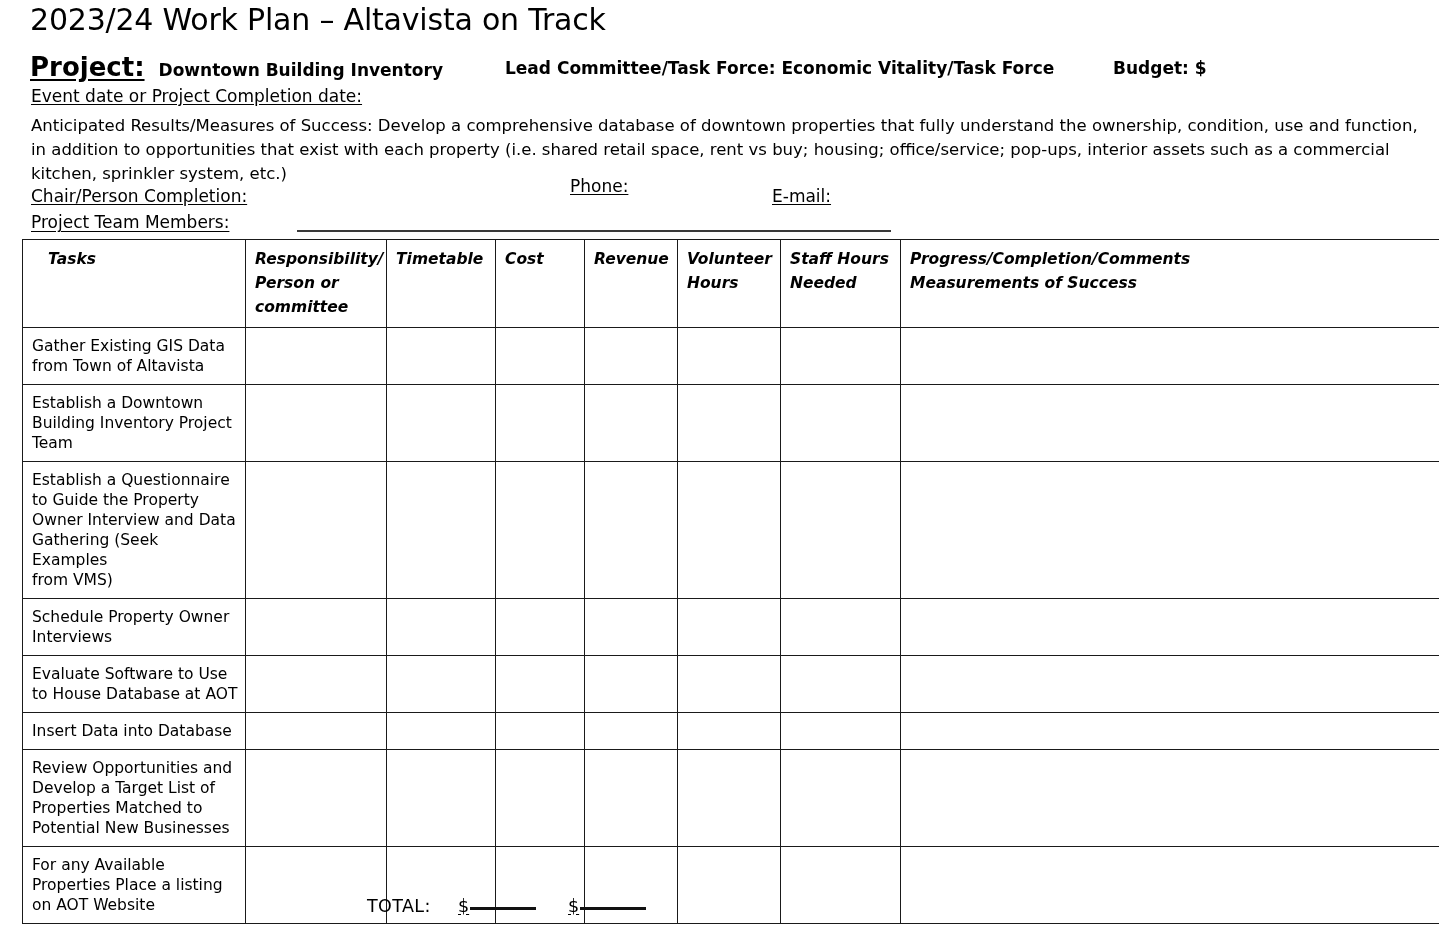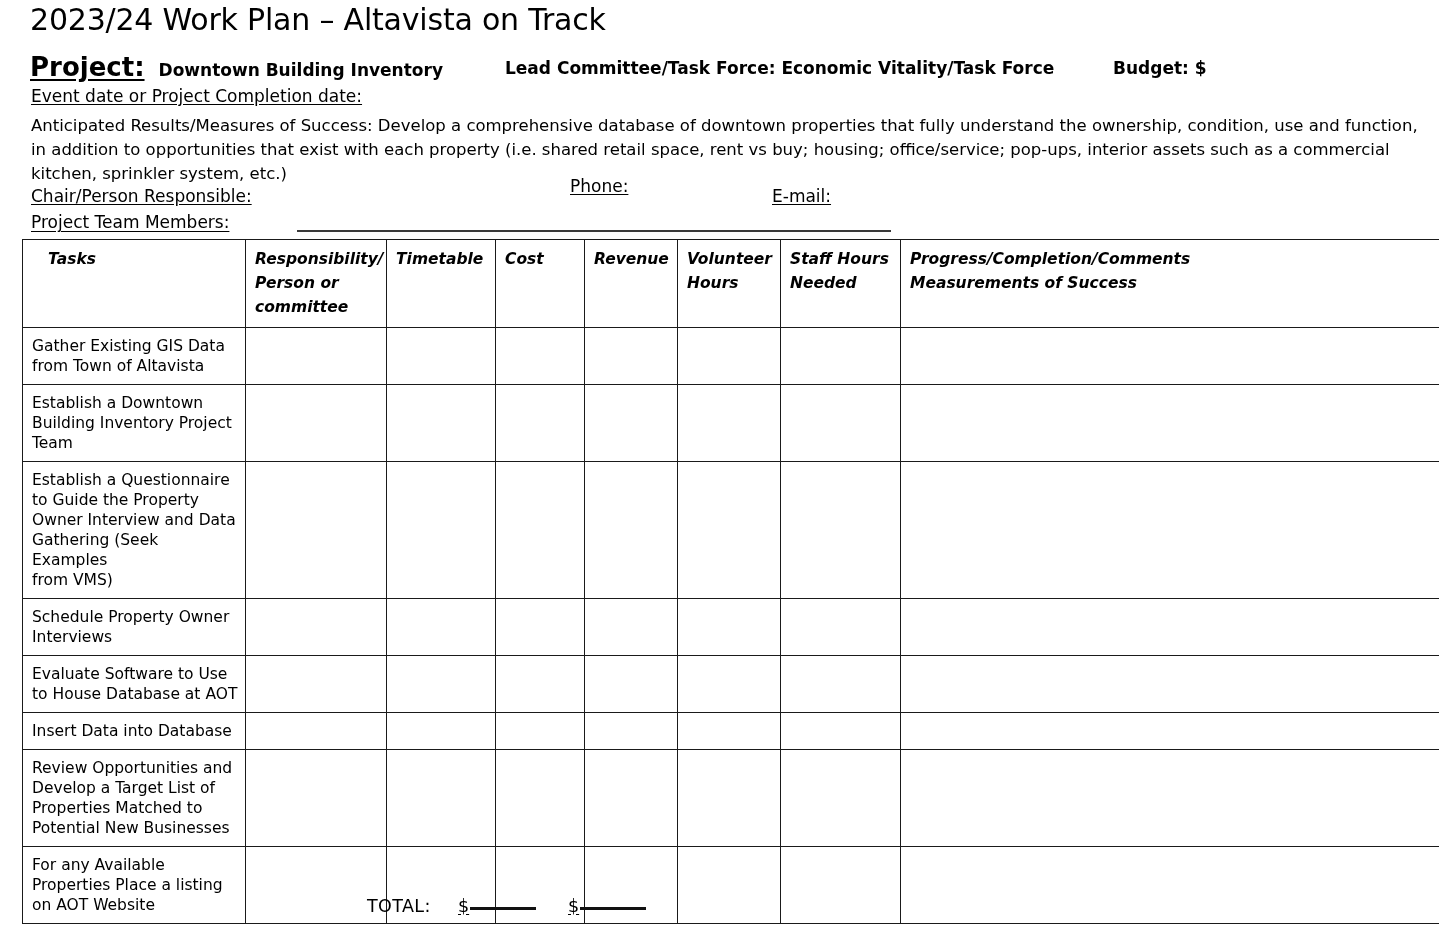--- a/index.html
+++ b/index.html
@@ -222,21 +222,21 @@
     <span class="project-label">Project:</span><span class="project-value">Downtown Building Inventory</span>
   </div>
 
   <div class="lead-committee">Lead Committee/Task Force: Economic Vitality/Task Force</div>
   <div class="budget">Budget:  $</div>
 
   <div class="event-date">Event date or Project Completion date:</div>
 
   <div class="anticipated">Anticipated Results/Measures of Success: Develop a comprehensive database of downtown properties that fully understand the ownership, condition, use and function, in addition to opportunities that exist with each property (i.e. shared retail space, rent vs buy; housing; office/service; pop-ups, interior assets such as a commercial kitchen, sprinkler system, etc.)</div>
 
-  <div class="chair-line">Chair/Person Responsible:</div>
+  <div class="chair-line">Chair/Person Completion:</div>
   <div class="phone-line">Phone:</div>
   <div class="email-line">E-mail:</div>
   <div class="team-line">Project Team Members:</div>
   <div class="team-rule"></div>
 
   <table class="wp-table">
     <colgroup>
       <col class="c-task">
         <col class="c-resp">
         <col class="c-time">

